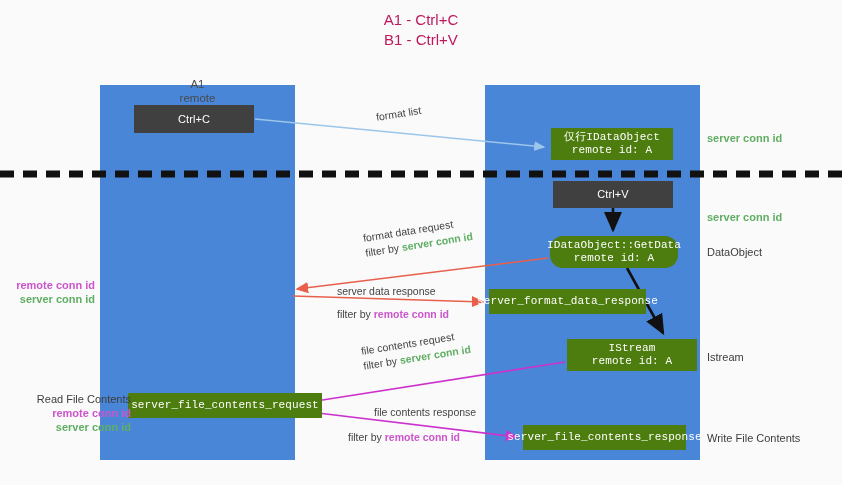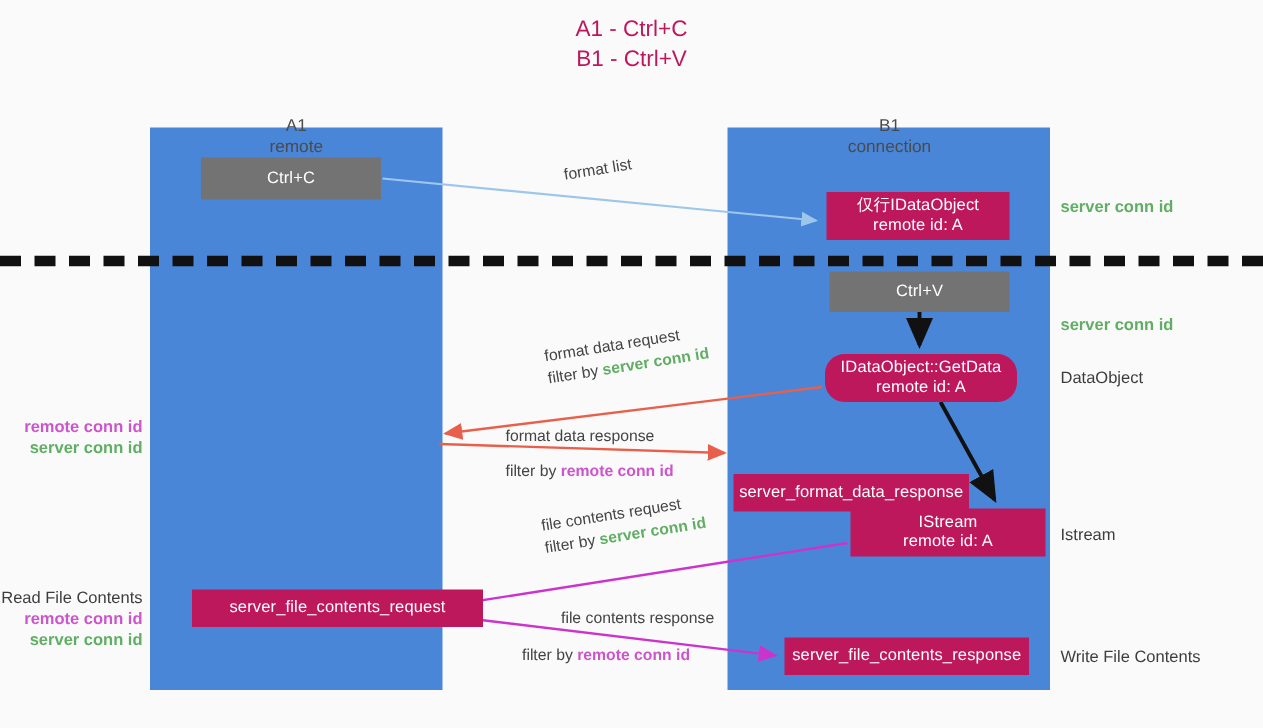--- a/index.html
+++ b/index.html
@@ -29,47 +29,47 @@
   }
   .colhead-a{left:120px;top:57px;width:155px;}
   .colhead-b{left:508px;top:57px;width:170px;}
 
   .box{
     position:absolute;box-sizing:border-box;
     display:flex;align-items:center;justify-content:center;
     text-align:center;color:#ffffff;font-size:11px;line-height:13px;
     white-space:pre-line;letter-spacing:.1px;
   }
-  .box.green{background:#737373;}
-  .box.orange{background:#be185d;}
+  .box.green{background:#404040;}
+  .box.orange{background:#4d7c0f;font-family:Liberation Mono, monospace;}
 
   .bx-ctrlc{left:134px;top:105px;width:120px;height:28px;}
   .bx-obj  {left:551px;top:128px;width:122px;height:32px;}
   .bx-ctrlv{left:553px;top:181px;width:120px;height:27px;}
   .bx-getdata{left:550px;top:236px;width:128px;height:32px;border-radius:13px;}
   .bx-fdreq {left:128px;top:276px;width:163px;height:25px;}
-  .bx-fdresp{left:489px;top:289px;width:157px;height:25px;margin-top:27px;}
+  .bx-fdresp{left:489px;top:289px;width:157px;height:25px;}
   .bx-istream{left:567px;top:339px;width:130px;height:32px;}
   .bx-fcreq {left:128px;top:393px;width:194px;height:25px;}
   .bx-fcresp{left:523px;top:425px;width:163px;height:25px;}
 
   .lbl{position:absolute;font-size:11px;line-height:14px;white-space:pre;}
   .green-t{color:#5fae63;font-weight:bold;}
   .magenta-t{color:#cc55cc;font-weight:bold;}
   .dark-t{color:#3d3d3d;}
 
   .lbl-srv1{left:707px;top:131px;}
   .lbl-srv2{left:707px;top:210px;}
   .lbl-dataobject{left:707px;top:245px;}
   .lbl-istream{left:707px;top:350px;}
   .lbl-writefc{left:707px;top:431px;text-align:right;}
 
   .side-block{position:absolute;text-align:right;font-size:11px;line-height:14px;}
   .side-1{left:0px;top:278px;width:95px;}
-  .side-2{left:0px;top:392px;width:95px;}
+  .side-2{left:0px;top:392px;width:95px;padding-left:36px;}
   .side-2 .hdr{color:#3d3d3d;font-weight:normal;}
 
   .arrlabel{position:absolute;font-size:10.5px;line-height:15px;white-space:nowrap;}
   .rot-up{transform:rotate(-9deg);transform-origin:left top;}
 
   .al-formatlist{left:375px;top:110px;}
   .al-fdreq{left:362px;top:231px;}
   .al-fdresp{left:337px;top:284px;}
   .al-fcreq{left:360px;top:344px;}
   .al-fcresp{left:348px;top:405px;}
@@ -82,22 +82,20 @@
 <div id="stage">
 
   <div class="title">A1 - Ctrl+C
 B1 - Ctrl+V</div>
 
   <div class="lane lane-a"></div>
   <div class="lane lane-b"></div>
 
   <div class="colhead colhead-a">A1
 remote</div>
-  <div class="colhead colhead-b">B1
-connection</div>
 
   <svg class="overlay">
     <defs>
       <marker id="ar-blue" markerWidth="9" markerHeight="9" refX="7" refY="4" orient="auto">
         <path d="M0,0.5 L8,4 L0,7.5 z" fill="#9cc6ea"></path>
       </marker>
       <marker id="ar-red" markerWidth="9" markerHeight="9" refX="7" refY="4" orient="auto">
         <path d="M0,0.5 L8,4 L0,7.5 z" fill="#e8604c"></path>
       </marker>
       <marker id="ar-mag" markerWidth="9" markerHeight="9" refX="7" refY="4" orient="auto">
@@ -157,21 +155,21 @@
   </div>
 
   <div class="arrlabel rot-up al-fdreq">
     <div>format data request</div>
     <div>
       <span>filter by </span><span class="green-t">server conn id</span>
     </div>
   </div>
 
   <div class="arrlabel al-fdresp">
-    <div>format data response</div>
+    <div>server data response</div>
     <div style="margin-top:8px">
       <span>filter by </span><span class="magenta-t">remote conn id</span>
     </div>
   </div>
 
   <div class="arrlabel rot-up al-fcreq">
     <div>file contents request</div>
     <div>
       <span>filter by </span><span class="green-t">server conn id</span>
     </div>

